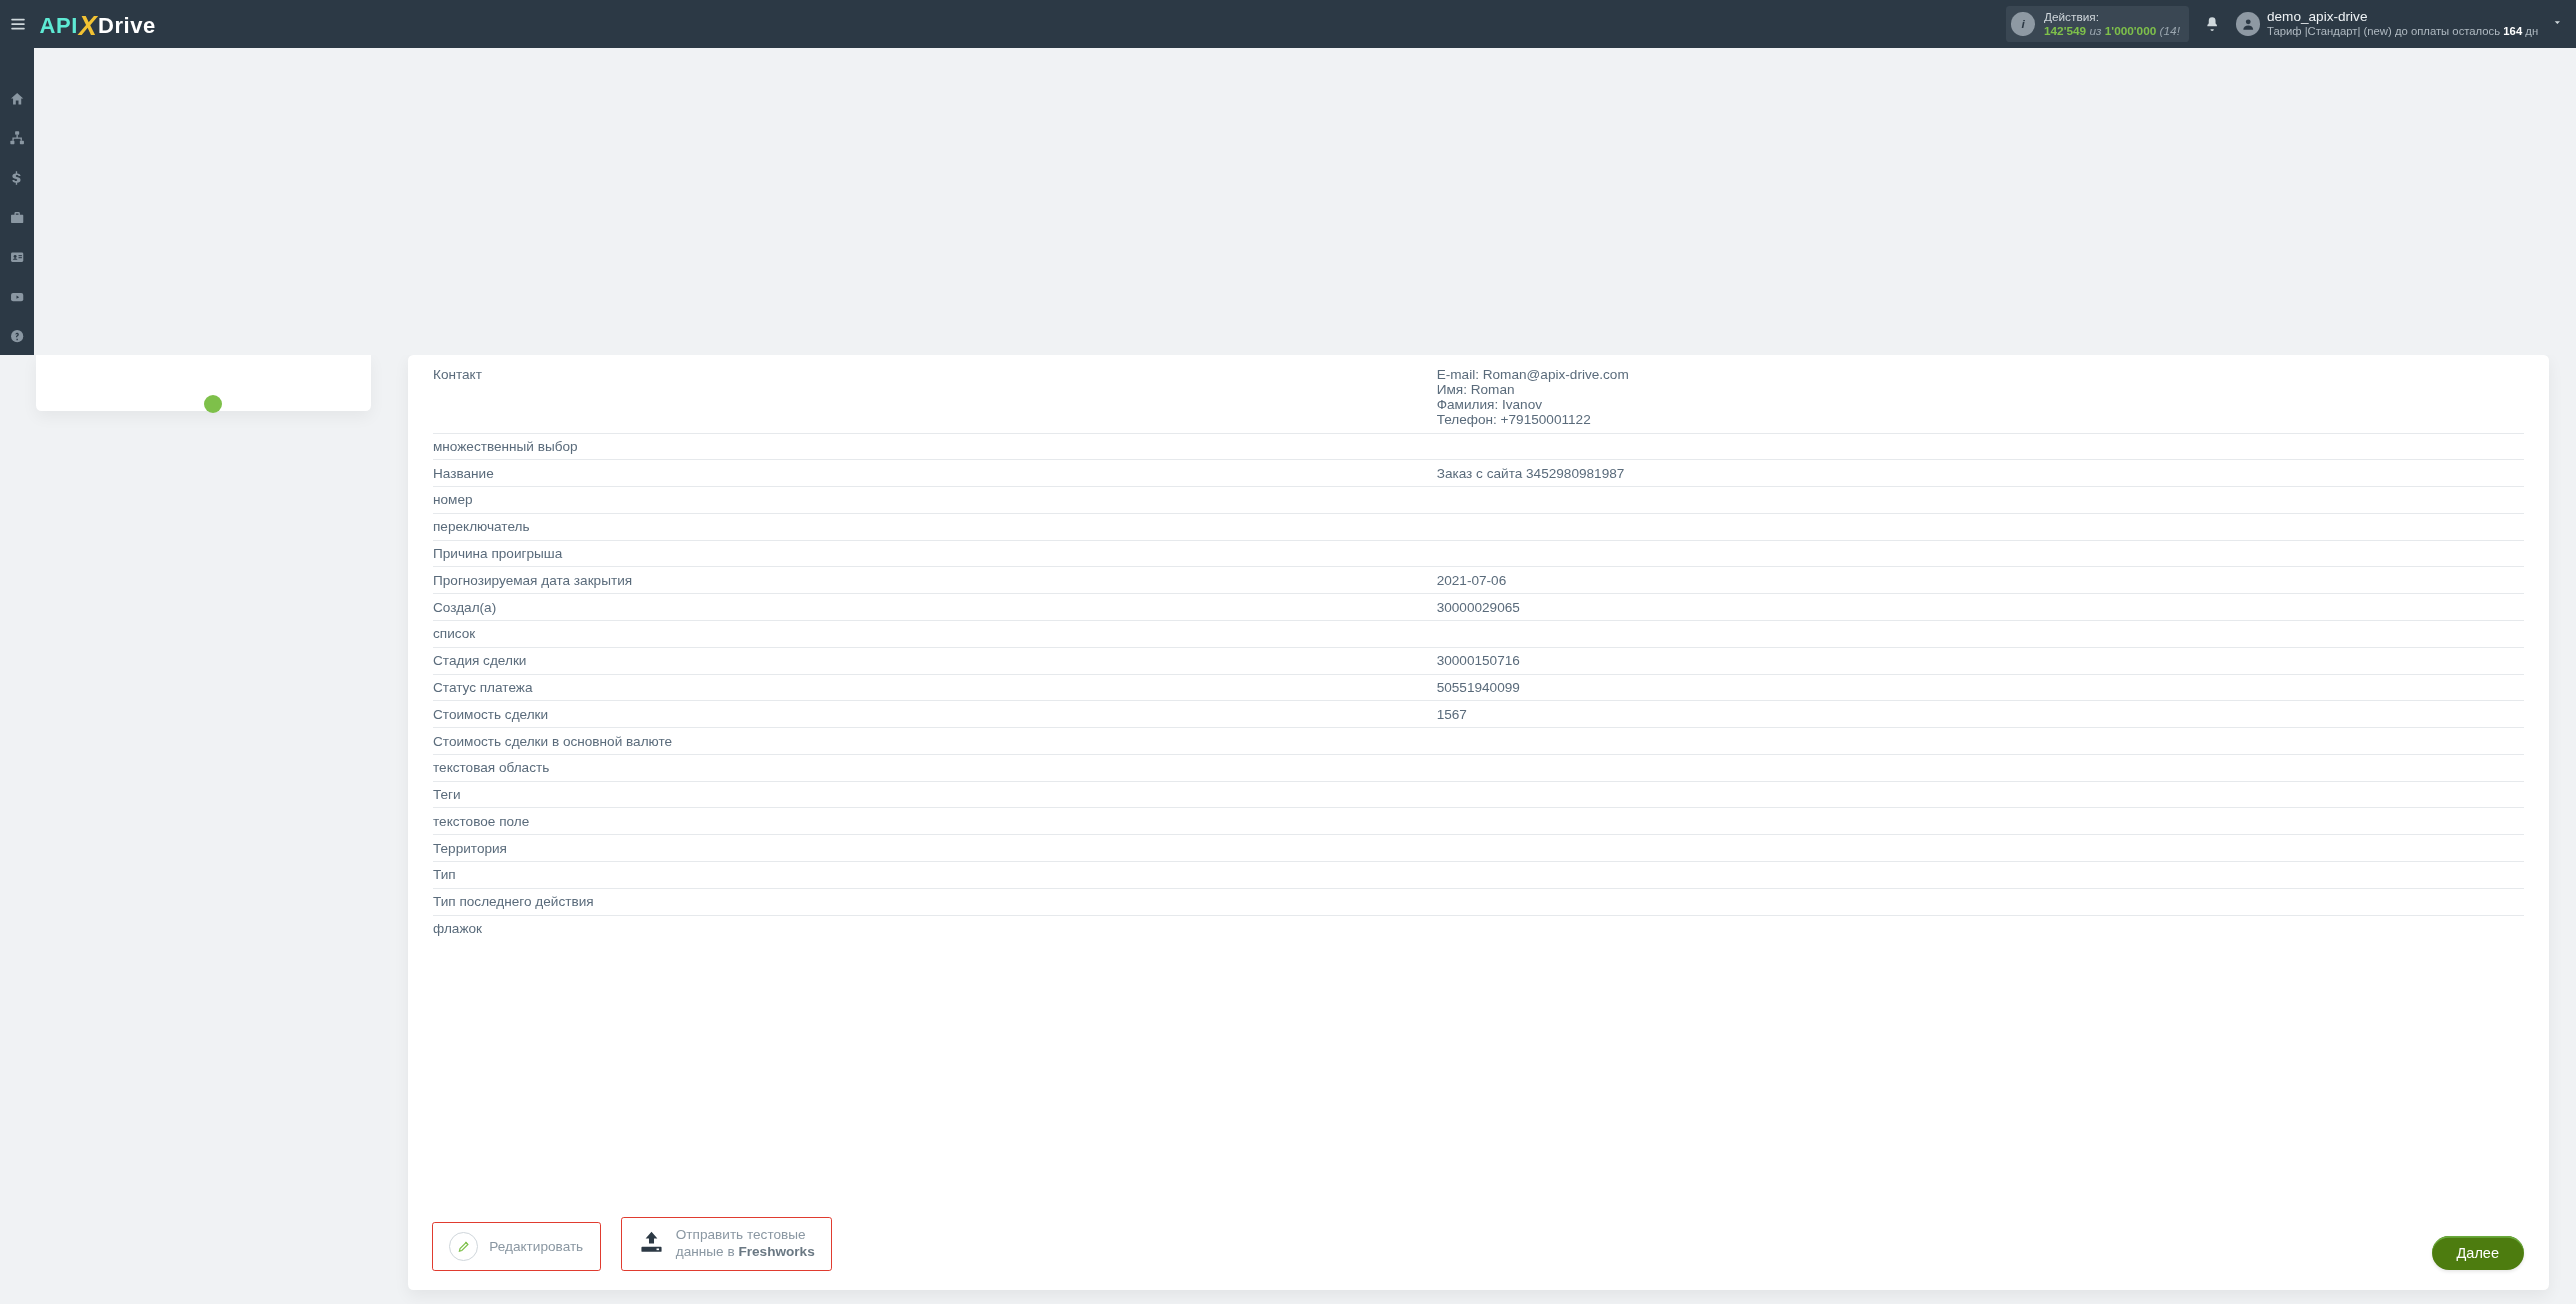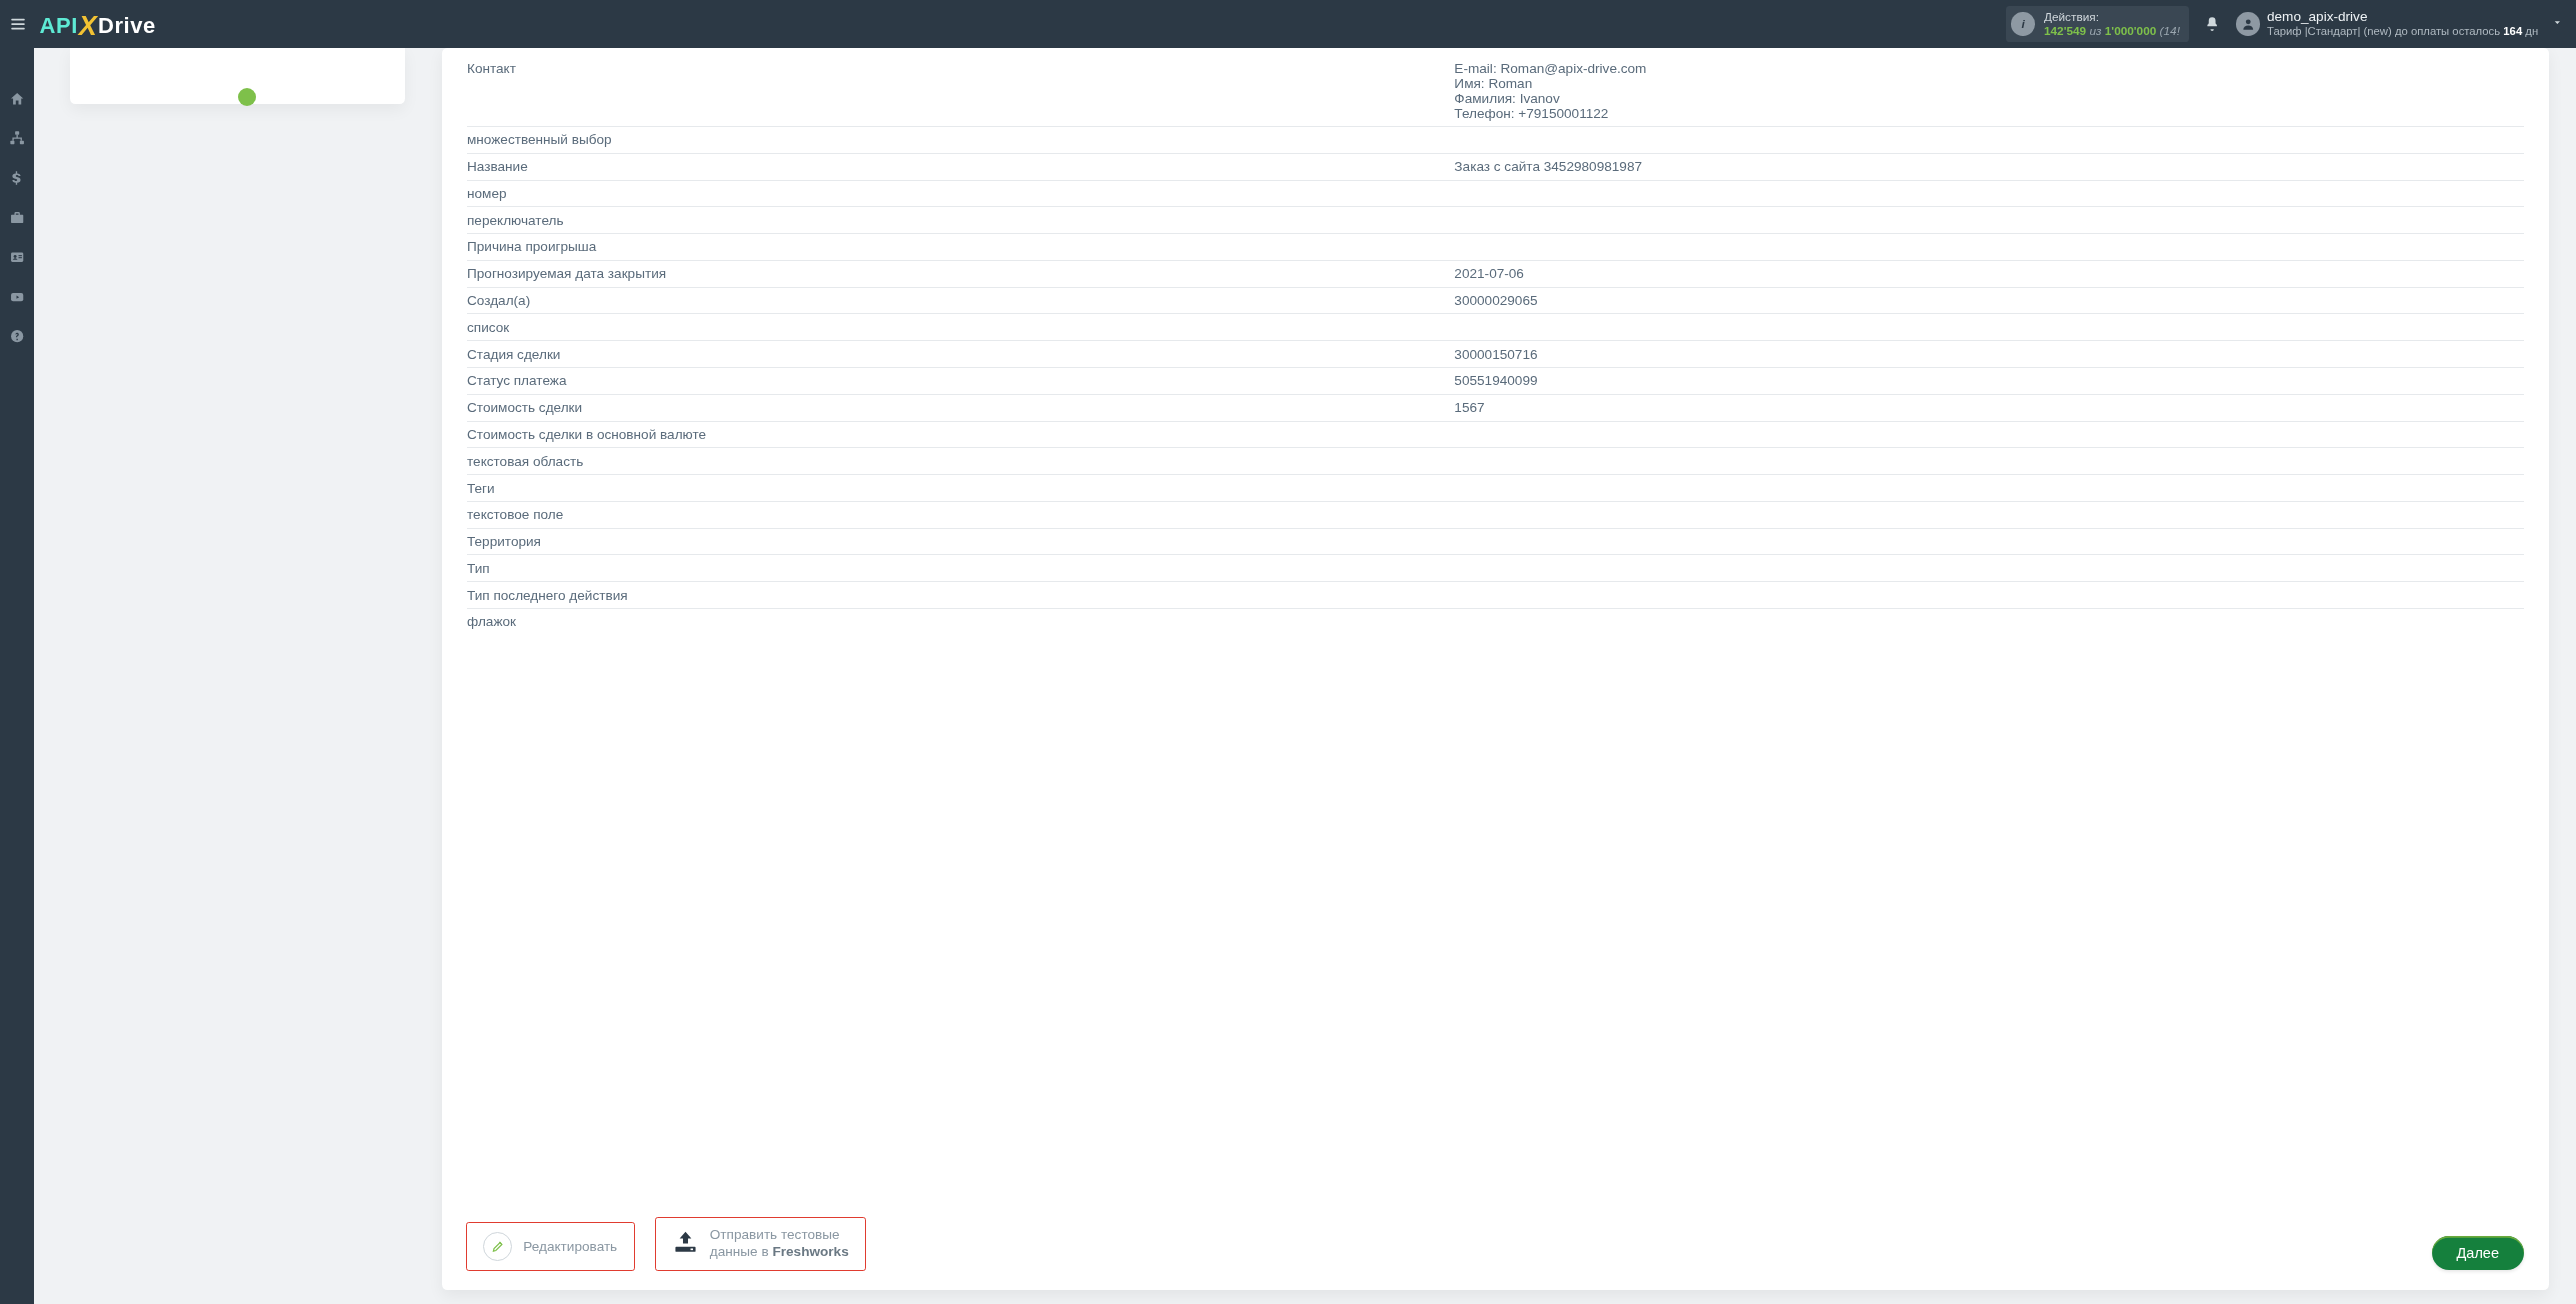--- a/index.html
+++ b/index.html
@@ -75,21 +75,21 @@
   }
   .avatar svg { width: 14.5px; height: 14.5px; }
   .user-lines { line-height: 1.2; font-size: 11.8px; }
   .user-name { color: #eef2f5; font-size: 13.6px; }
   .user-tariff { color: #b0bac2; font-size: 11.3px; white-space: nowrap; }
   .user-tariff b { color: #ffffff; font-weight: 700; }
   .top-caret { margin-left: 5.4px; }
   .top-caret svg { width: 12.7px; height: 12.7px; }
 
   
-  .shell { display: flex; height: calc(100% - 48px); }
+  .shell { display: flex; height: calc(100% - 48px); flex-direction: column; }
 
   .leftbar {
     width: 34px;
     background: #2c3945;
     display: flex; flex-direction: column;
     align-items: center;
     padding-top: 33px;
     gap: 3.6px;
   }
   .leftbar .nav-ico {
@@ -166,21 +166,21 @@
     color: #7ec04a;
   }
   .btn-outline svg { width: 14.5px; height: 14.5px; }
   .btn-upload .upico { color: #2c3945; }
   .btn-upload .upico svg { width: 27px; height: 23.5px; }
   .btn-upload .two-line { line-height: 1.25; color: #8a97a2; text-align: left; }
   .btn-upload .two-line .l2 b { color: #6a7883; font-weight: 700; }
 
   .spacer { flex: 1; }
   .btn-next {
-    background: #15803d;
+    background: #4d7c0f;
     color: #ffffff;
     font-size: 14.5px;
     padding: 9px 25px;
     border-radius: 20px;
     cursor: pointer;
     box-shadow: 0 1.8px 0 #6aaa3c inset, 0 1.8px 3.6px rgba(0,0,0,0.1);
   }
 
   .red-box { outline: 1.8px solid #e03b2f; outline-offset: 0; border-radius: 1.8px; }
 

